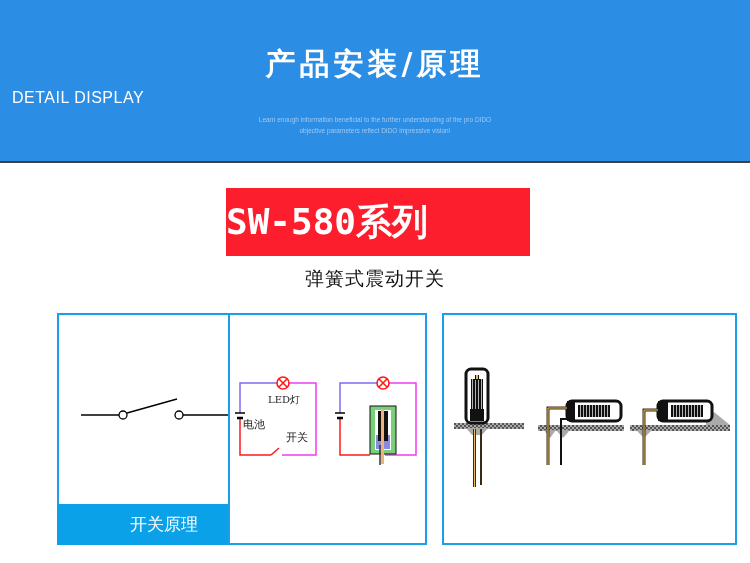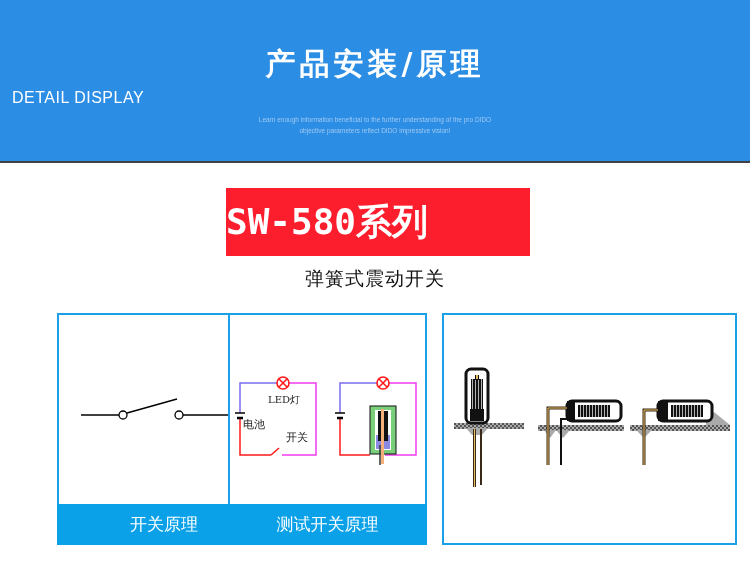--- a/index.html
+++ b/index.html
@@ -79,21 +79,20 @@
       <line x1="107" y1="103" x2="113" y2="103" stroke="#000" stroke-width="2.5"></line>
       <rect x="140" y="91" width="26" height="48" fill="#7ad07a" stroke="#111" stroke-width="1"></rect>
       <rect x="145" y="95" width="16" height="40" fill="#fff"></rect>
       <rect x="146" y="120" width="14" height="14" fill="#5858d8" opacity="0.7"></rect>
       <rect x="148" y="96" width="4" height="30" fill="#111"></rect>
       <rect x="154" y="96" width="4" height="30" fill="#111"></rect>
       <rect x="151" y="94" width="3" height="55" fill="#f4b07a"></rect>
       <line x1="150" y1="130" x2="150" y2="150" stroke="#333" stroke-width="1.5"></line>
     </svg>
   </div>
-  <div class="footer">测试开关原理</div>
 </div>
 
 <div class="panel p3">
   <div class="img">
     <svg width="291" height="190" viewBox="0 0 291 190">
       <defs>
         <pattern id="hatch" width="4" height="4" patternUnits="userSpaceOnUse">
           <rect width="4" height="4" fill="#555"></rect>
           <rect width="2" height="2" fill="#aaa"></rect>
           <rect x="2" y="2" width="2" height="2" fill="#aaa"></rect>

